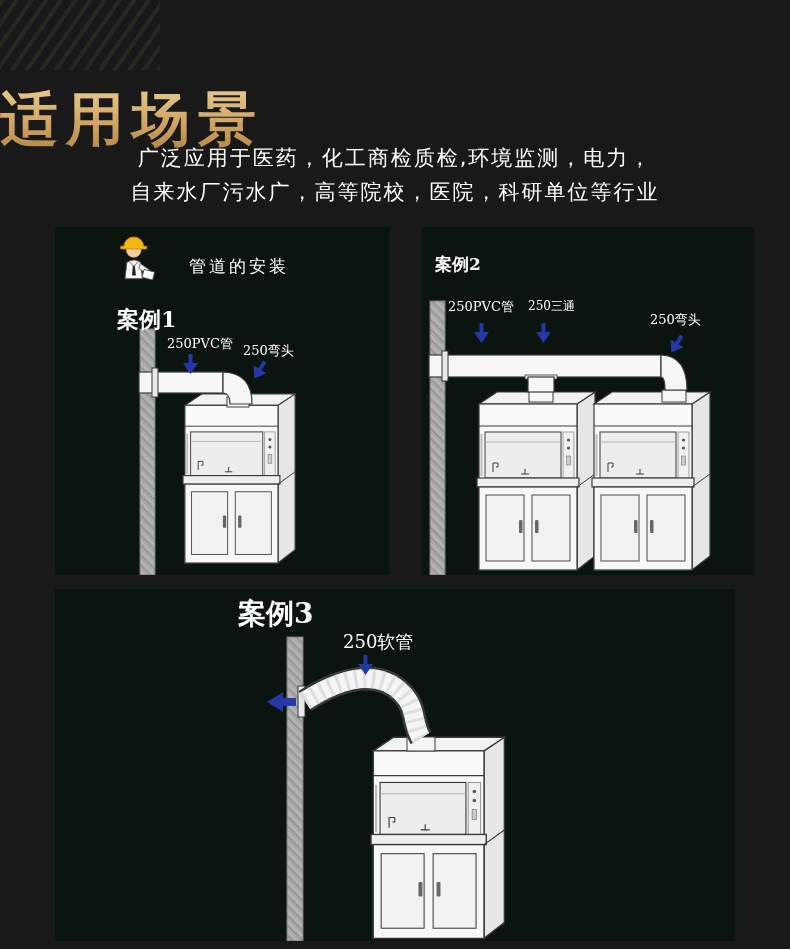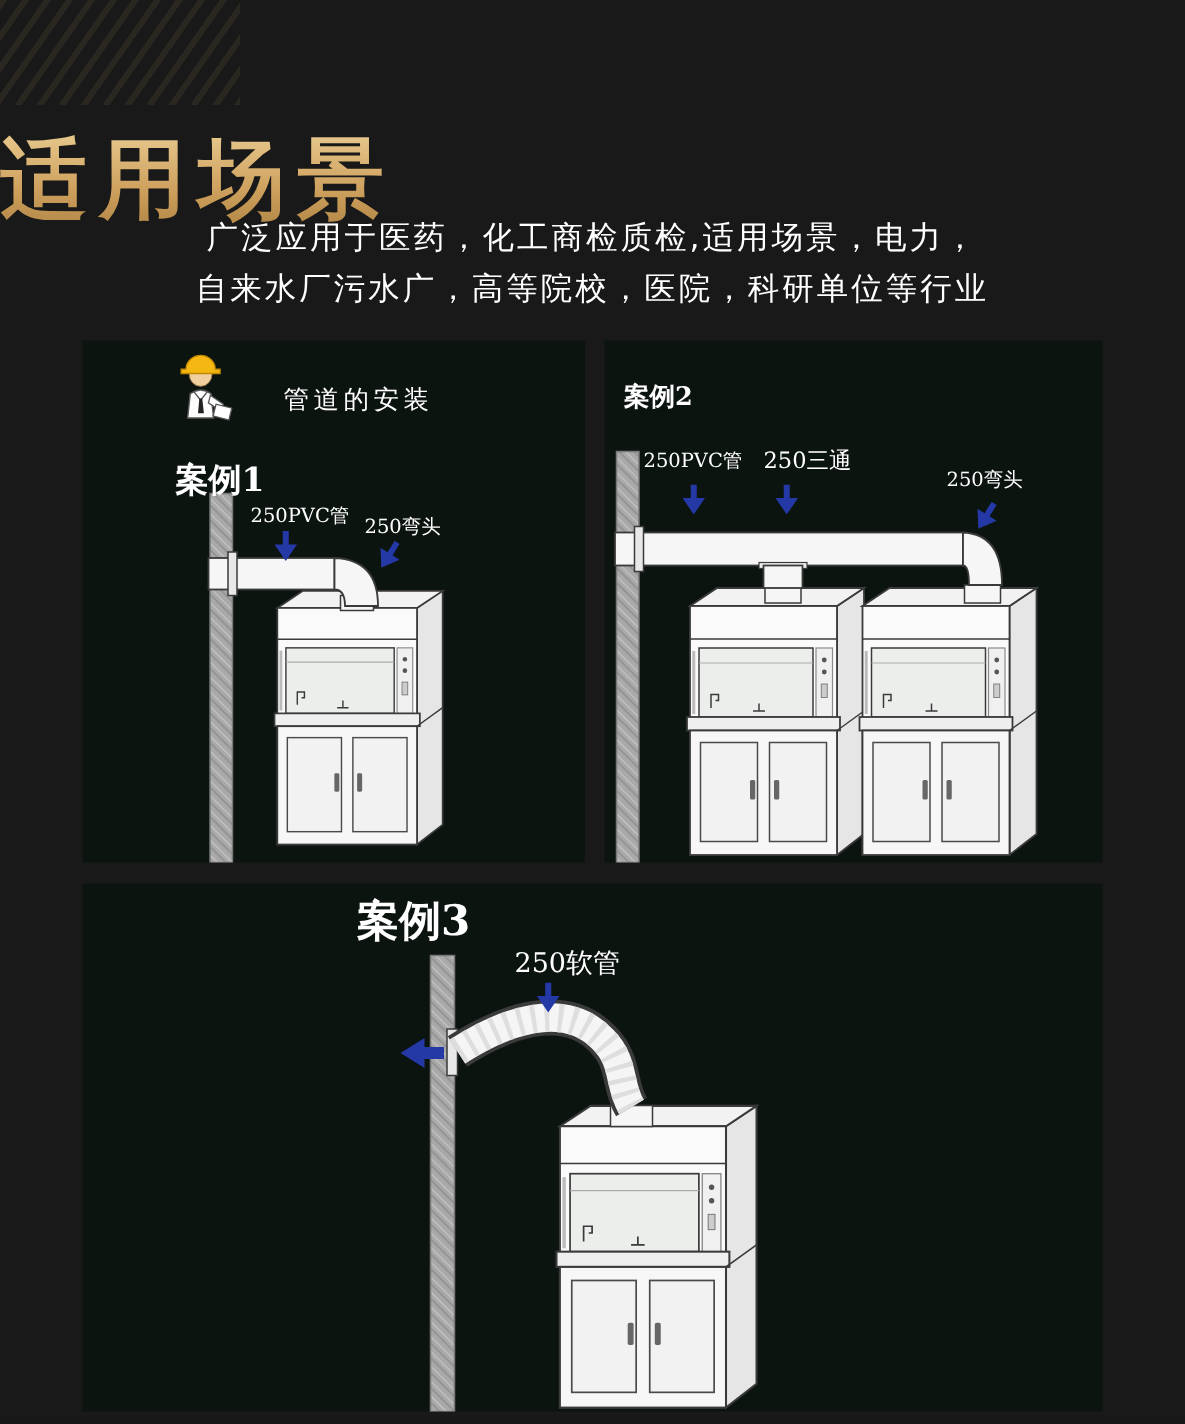--- a/index.html
+++ b/index.html
@@ -24,37 +24,37 @@
     }
   }
   .subtitle{
     position:absolute;left:0;width:100%;text-align:center;
     color:var(--text-white,#ffffff);font-size:21px;letter-spacing:2px;
   }
   .subtitle.l1{top:123px;}
   .subtitle.l2{top:157px;}
   .panel{position:absolute;background:var(--panel-bg,#0c1410);}
   .panel1{left:55px;top:227px;width:335px;height:348px;}
-  .panel2{left:403px;top:227px;width:332px;height:348px;}
+  .panel2{left:422px;top:227px;width:332px;height:348px;}
   .panel3{left:55px;top:589px;width:680px;height:352px;}
   .panel .drawing{position:absolute;left:0;top:0;}
   .label{
     position:absolute;color:var(--text-white,#ffffff);
     font-family:"DejaVu Serif",serif;white-space:nowrap;
   }
   .case-title{font-weight:bold;}
   
   .p1-intro{left:122px;top:28px;font-size:17px;letter-spacing:3px;margin-left:12px;}
   .p1-title{left:62px;top:78px;font-size:22px;}
   .p1-pvc{left:112px;top:108px;font-size:13px;}
   .p1-elbow{left:188px;top:115px;font-size:13px;}
   
   .p2-title{left:13px;top:26px;font-size:17px;font-weight:bold;}
   .p2-pvc{left:26px;top:71px;font-size:13px;}
-  .p2-tee{left:106px;top:71px;font-size:15px;}
+  .p2-tee{left:106px;top:71px;font-size:12px;}
   .p2-elbow{left:228px;top:84px;font-size:13px;}
   
   .p3-title{left:183px;top:6px;font-size:28px;}
   .p3-hose{left:288px;top:41px;font-size:18px;}
   .arrow{position:absolute;color:var(--arrow-blue,#2438a6);}
   .a-p1-pvc{left:128px;top:127px;}
   .a-p1-elbow{left:197px;top:133px;transform:rotate(32deg);}
   .a-p2-pvc{left:52px;top:96px;}
   .a-p2-tee{left:114px;top:96px;}
   .a-p2-elbow{left:247px;top:107px;transform:rotate(32deg);}
@@ -97,21 +97,21 @@
       <rect x="42" y="130" width="3.5" height="13" rx="1" fill="#666"></rect>
       <rect x="58" y="130" width="3.5" height="13" rx="1" fill="#666"></rect>
       <line x1="4.5" y1="44" x2="4.5" y2="86" stroke="#bbbbbb" stroke-width="2"></line>
     </g>
   </defs>
 </svg>
 
 <div class="corner-deco"></div>
 
 <h1 class="title">适用场景</h1>
-<p class="subtitle l1">广泛应用于医药，化工商检质检,适用场景，电力，</p>
+<p class="subtitle l1">广泛应用于医药，化工商检质检,环境监测，电力，</p>
 <p class="subtitle l2">自来水厂污水广，高等院校，医院，科研单位等行业</p>
 
 <section class="panel panel1">
   <svg class="drawing" width="335" height="348" viewBox="0 0 335 348">
     <g>
       <rect x="85" y="102" width="15" height="246" fill="url(#wallhatch)" stroke="#787878" stroke-width="1"></rect>
     </g>
     <g>
       <use href="#fumehood" transform="translate(128,165) scale(0.95)"></use>
       <rect x="172" y="170" width="22" height="10" fill="#f6f6f6" stroke="#3a3a3a"></rect>

